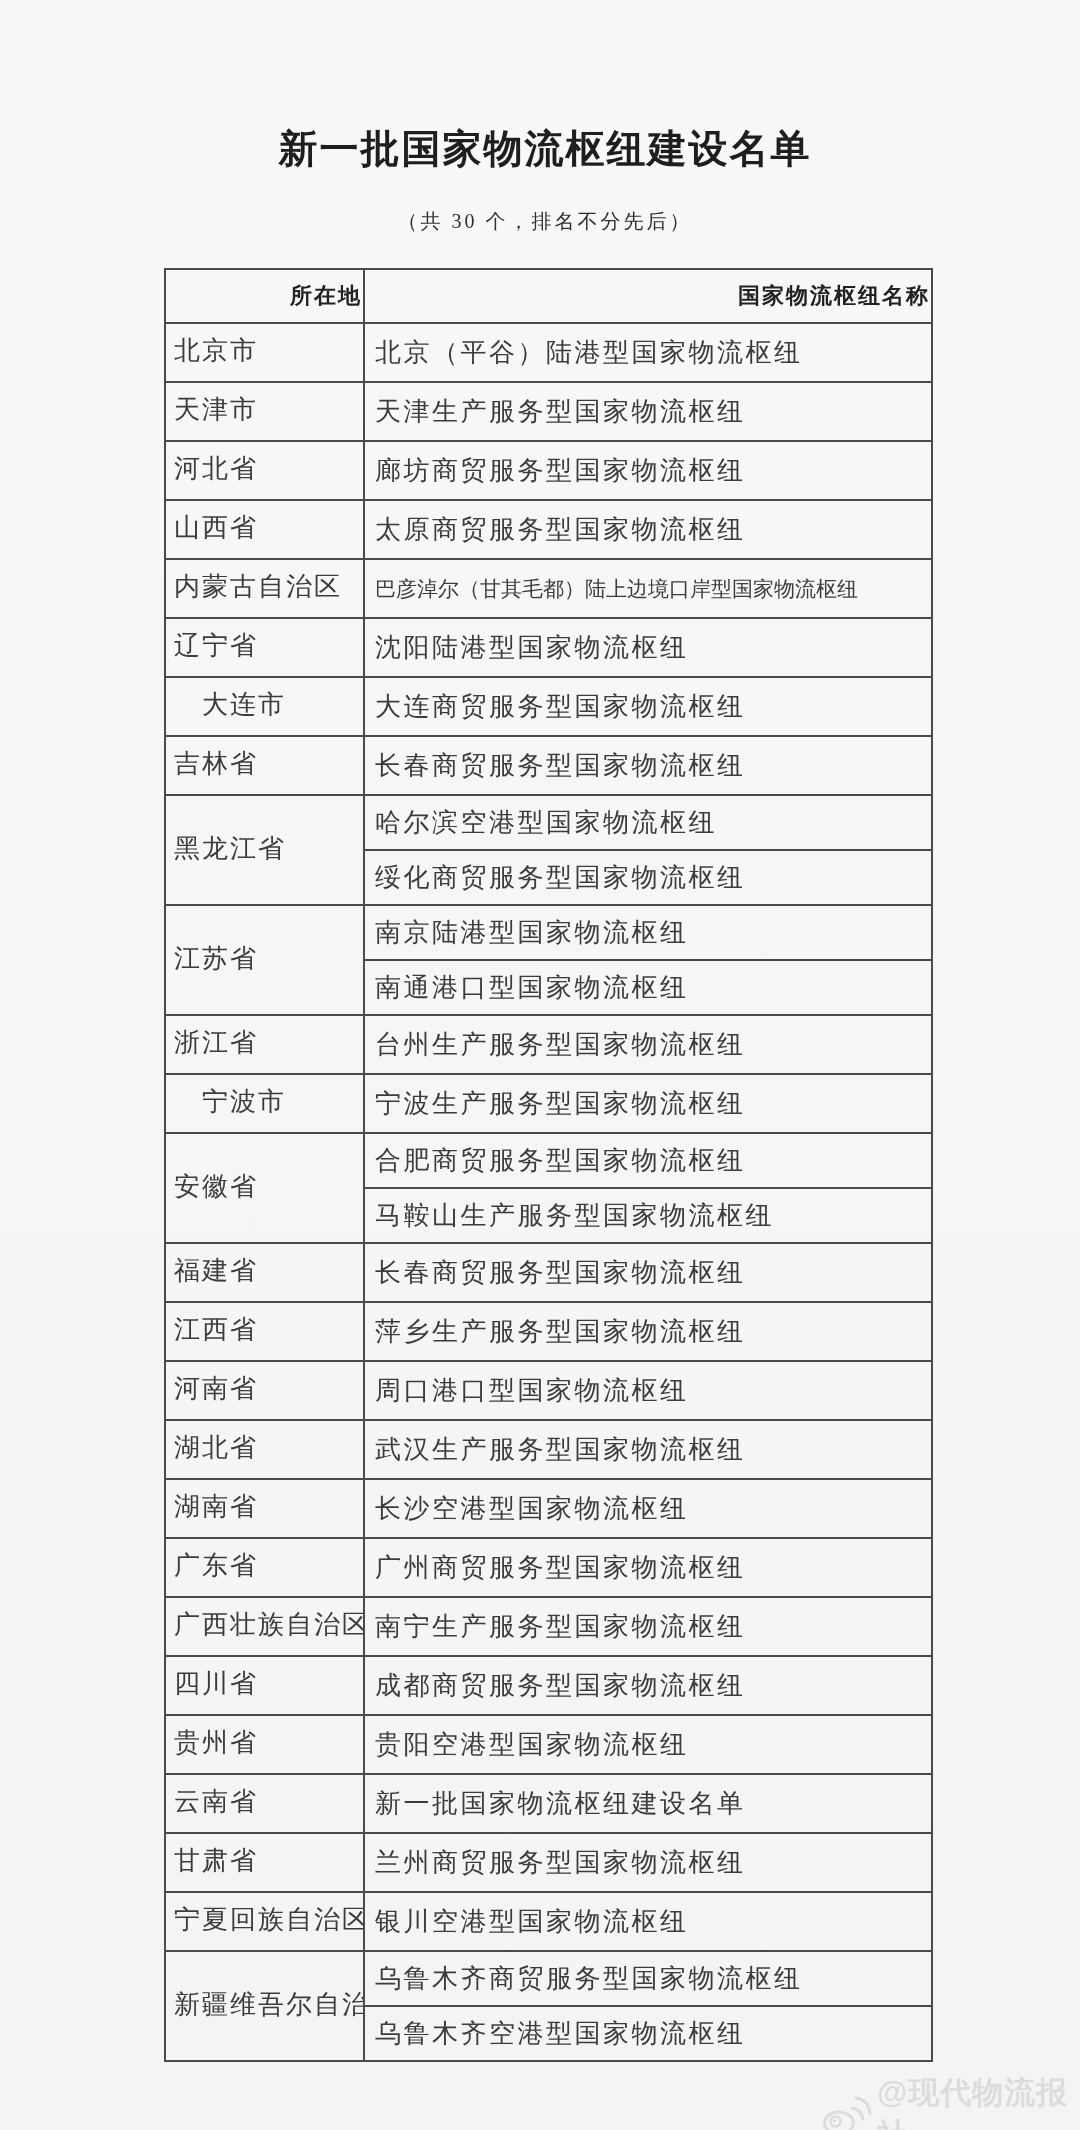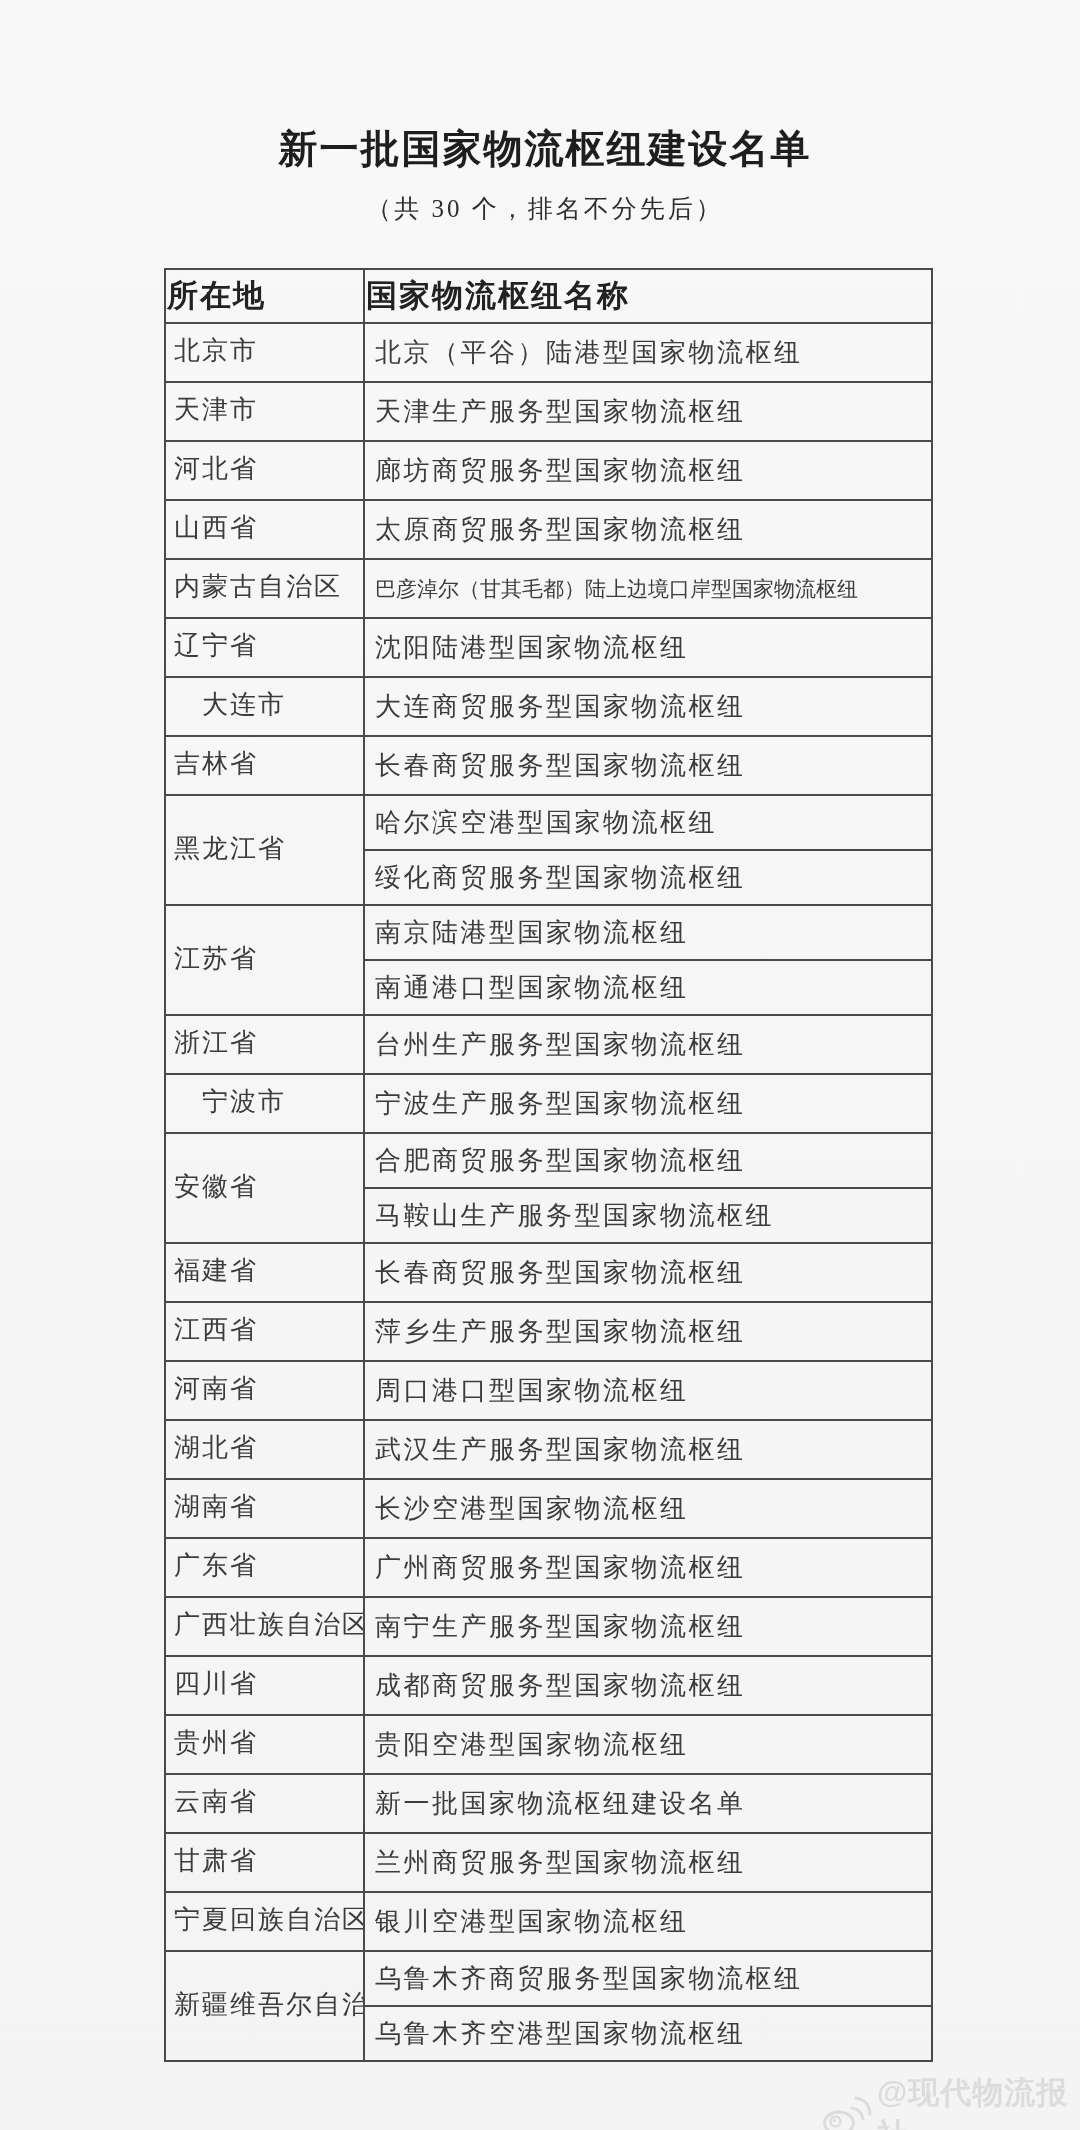--- a/index.html
+++ b/index.html
@@ -11,37 +11,37 @@
     position:relative;
     overflow:hidden;
   }
   .sheet{position:absolute;inset:0;background:linear-gradient(180deg,#f8f8f8 0%,#f4f4f4 100%);}
   .doc-title{
     position:absolute;left:155px;top:122px;width:780px;
     text-align:center;font-size:39px;font-weight:bold;color:#1e1e1e;
     letter-spacing:2px;
   }
   .doc-subtitle{
-    position:absolute;left:155px;top:192px;width:780px;
-    text-align:center;font-size:25px;color:#2e2e2e;
+    position:absolute;left:155px;top:208px;width:780px;
+    text-align:center;font-size:20px;color:#2e2e2e;
     letter-spacing:3px;
   }
   table.hub-table{
     position:absolute;left:164px;top:268px;width:769px;
     border-collapse:collapse;table-layout:fixed;
   }
   .hub-table col.c1{width:199px;}
   .hub-table td,.hub-table th{
     border:2px solid #4a4a4a;
     vertical-align:middle;
     overflow:hidden;white-space:nowrap;
   }
   .hub-table th{
-    height:50px;font-size:31px;font-weight:bold;color:#222;
-    text-align:left;letter-spacing:2px;
+    height:50px;font-size:22px;font-weight:bold;color:#222;
+    text-align:right;letter-spacing:2px;
   }
   .hub-table td{height:53px;font-size:26px;}
   td.loc{padding:0 4px 4px 8px;letter-spacing:2px;}
   td.hub{padding:0 8px 0 10px;letter-spacing:2.5px;}
   td.hub.tight{font-size:21px;letter-spacing:0;}
   .footnote{
     position:absolute;left:167px;top:1992px;width:800px;
     font-size:26px;letter-spacing:2px;color:#383838;
   }
   .watermark{

